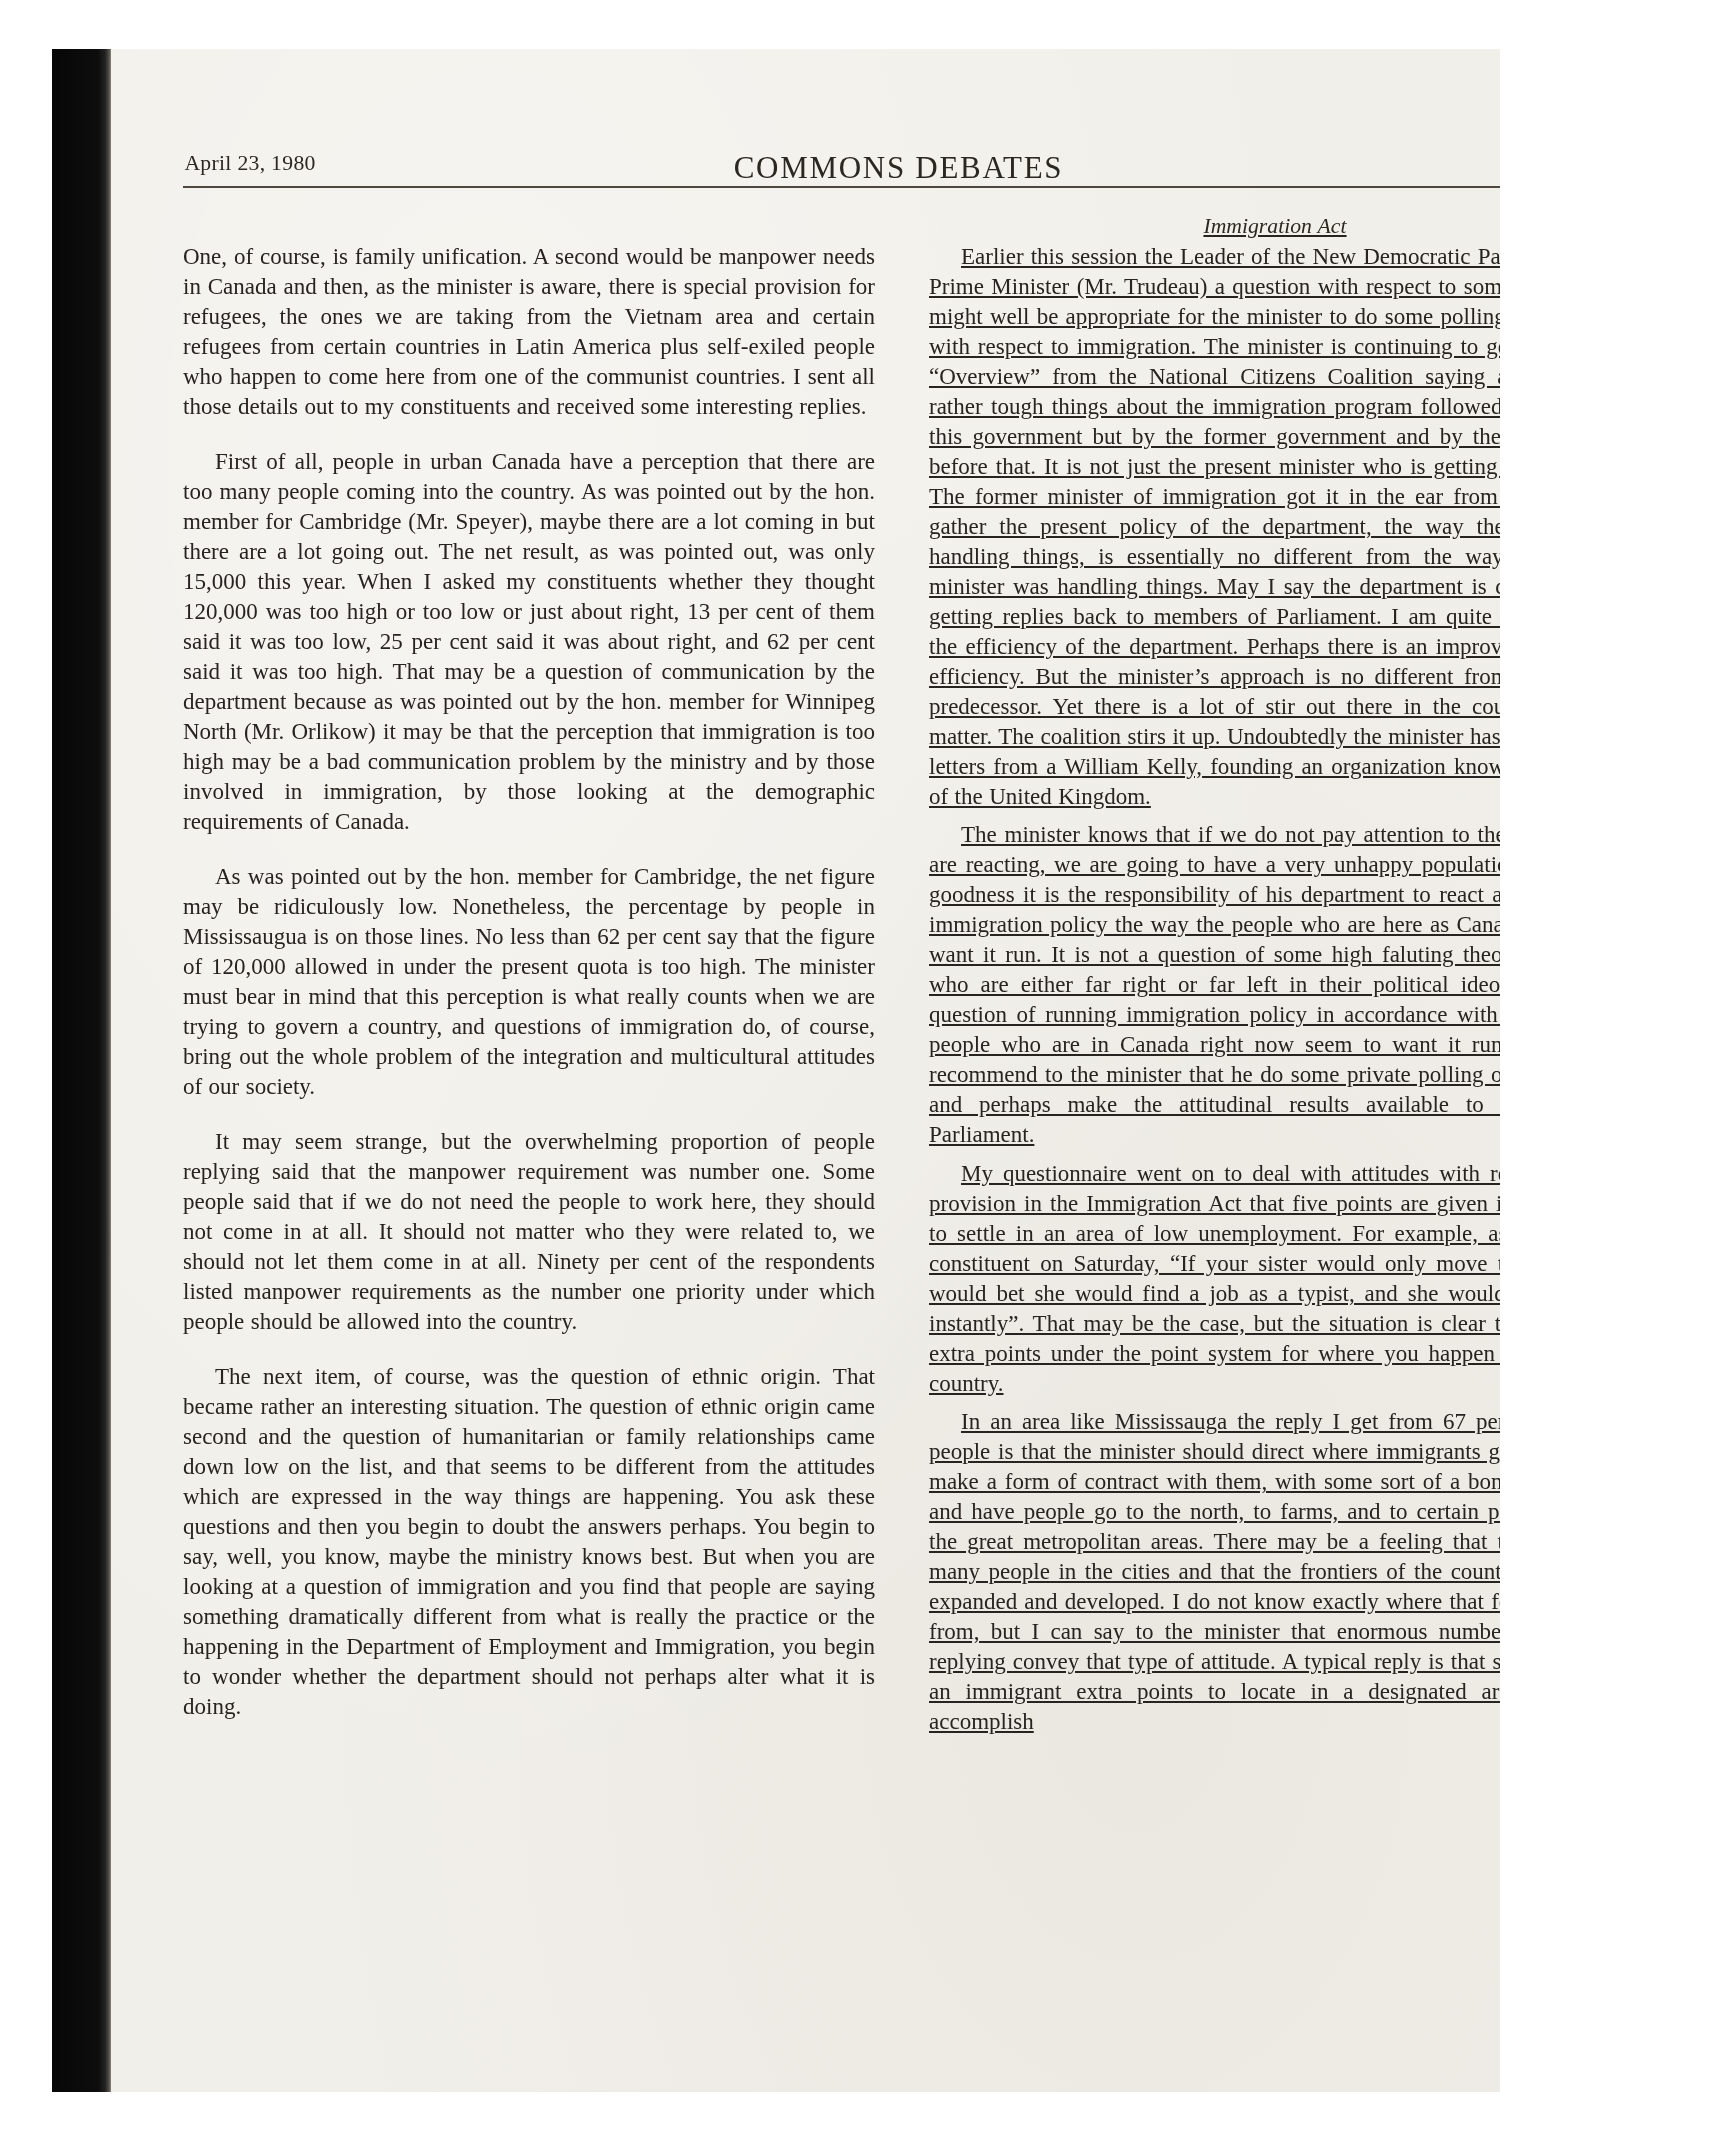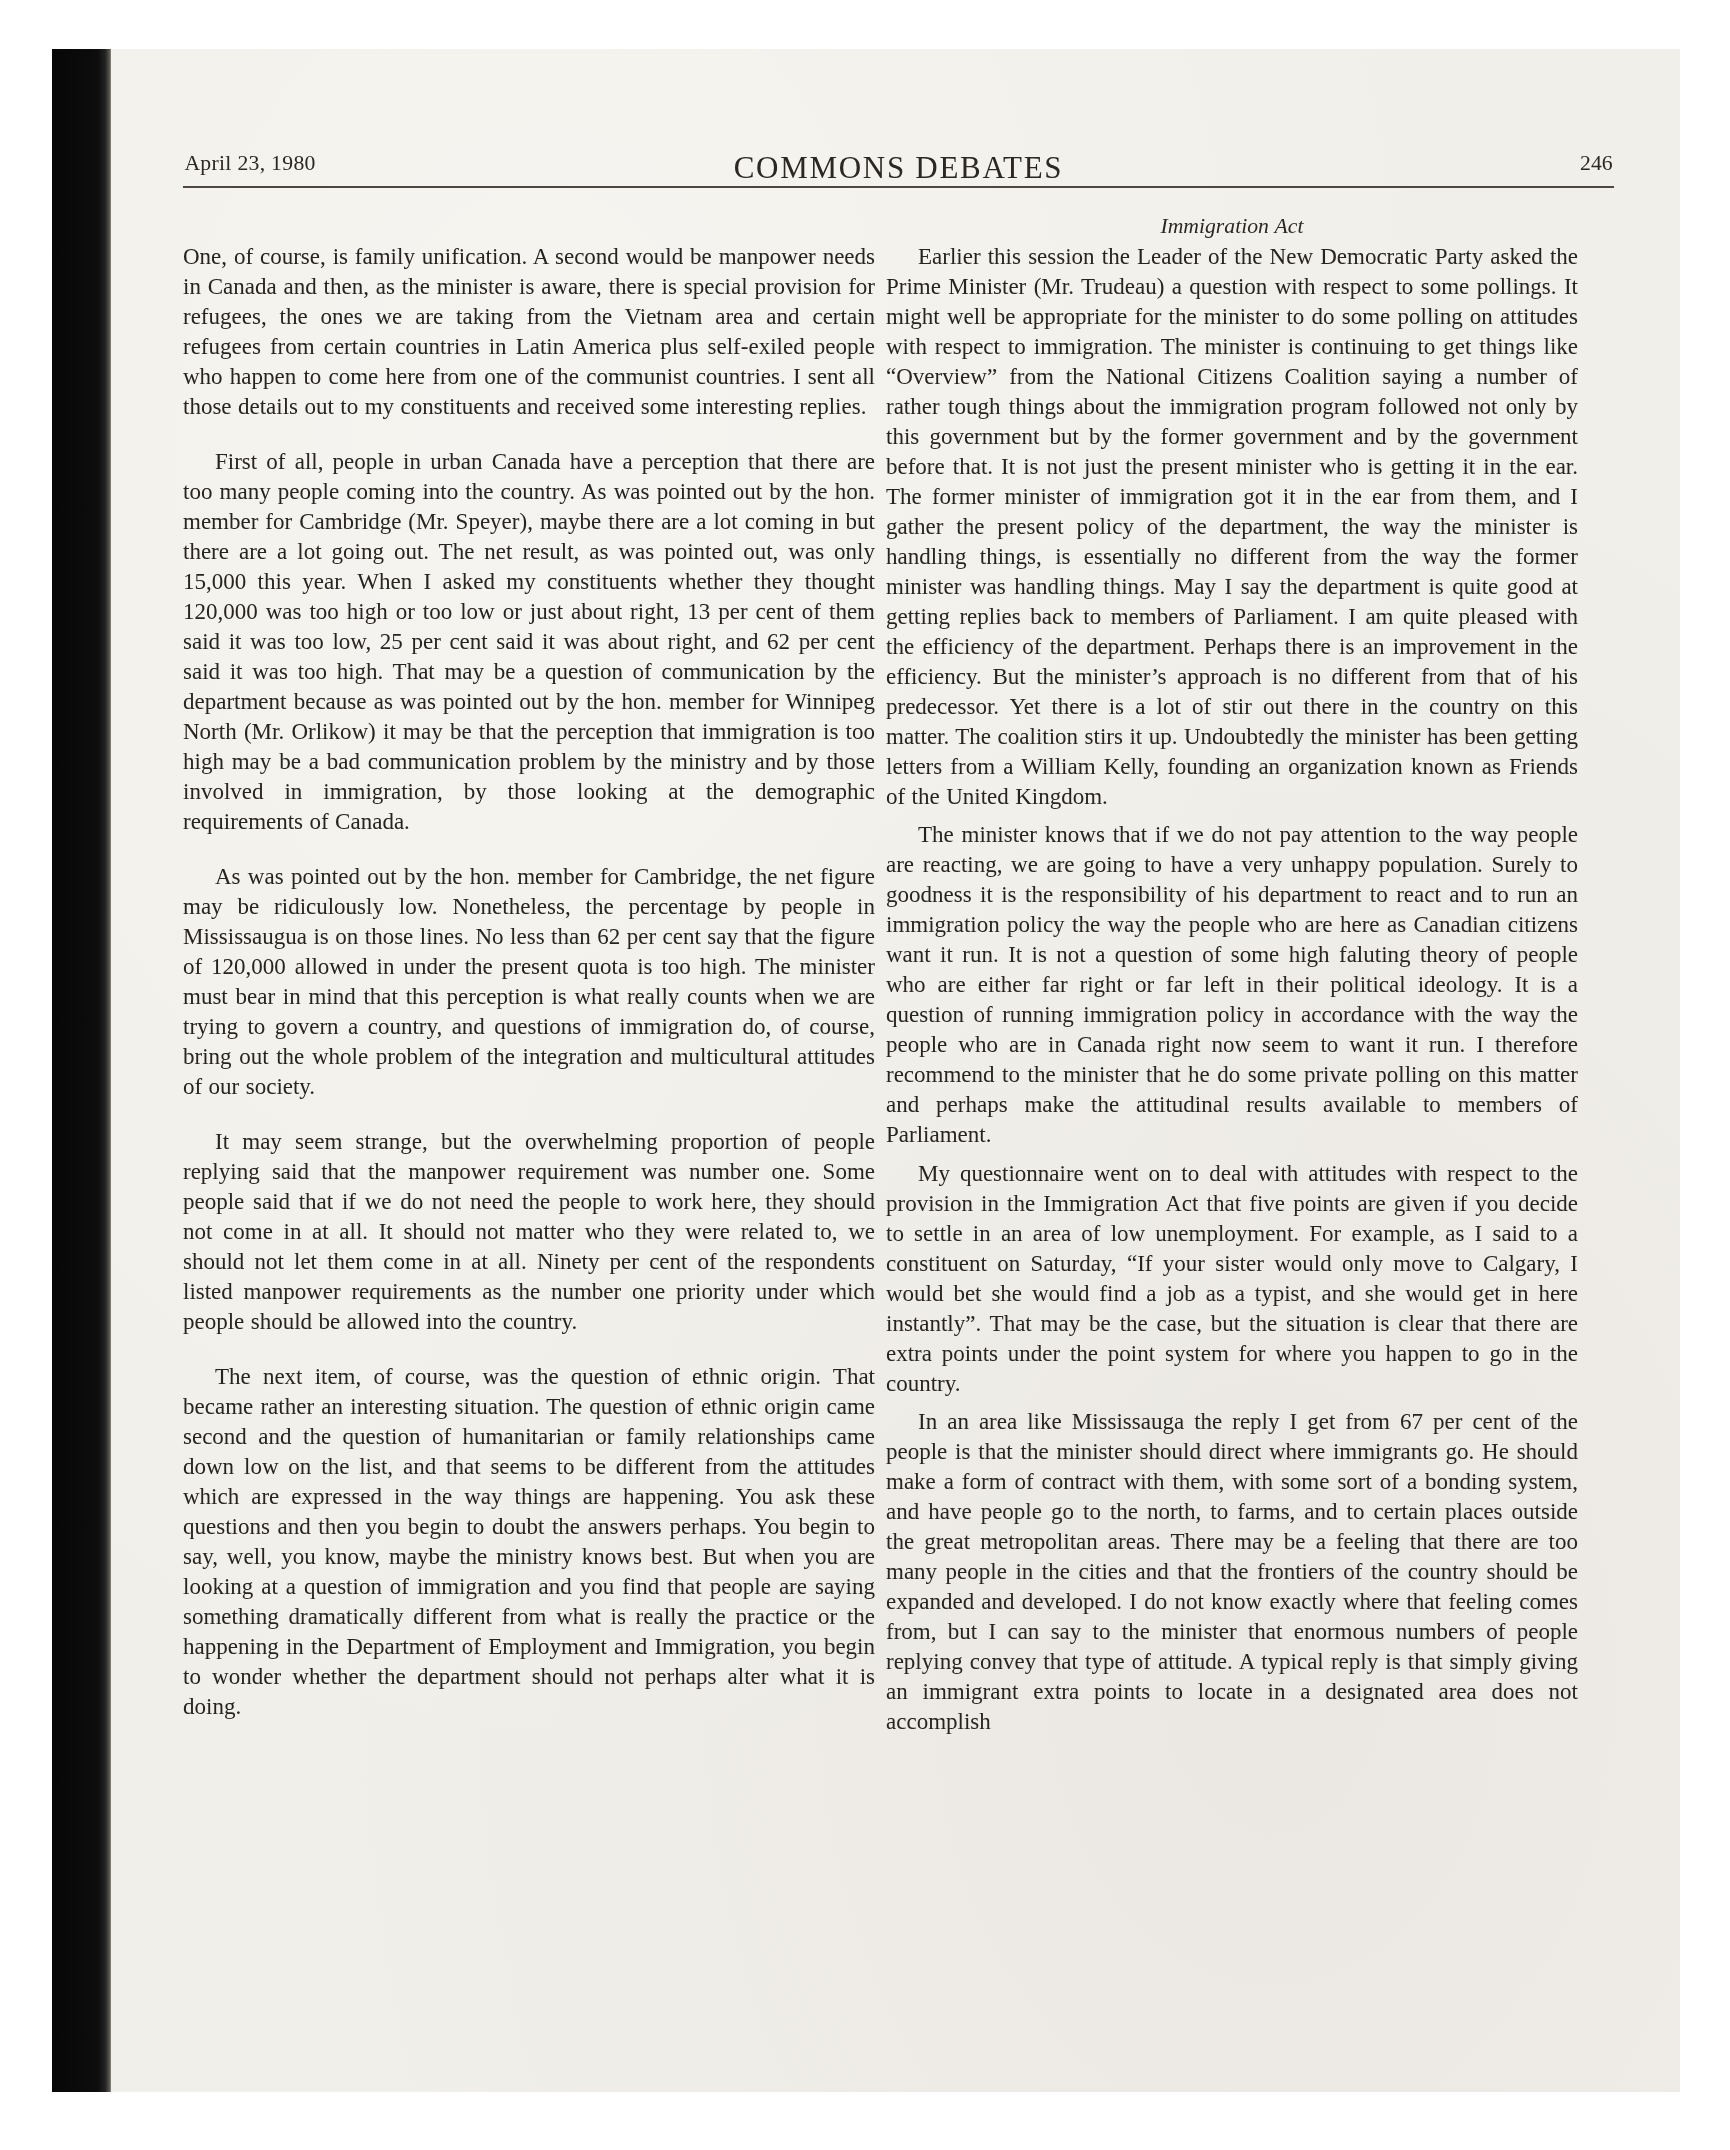--- a/index.html
+++ b/index.html
@@ -10,21 +10,21 @@
   body {
     position: relative;
     width: 1730px;
     height: 2151px;
     font-family: "Liberation Serif", "DejaVu Serif", serif;
   }
   .paper {
     position: absolute;
     left: 52px;
     top: 49px;
-    width: 1628px;
+    width: 1448px;
     height: 2043px;
     background:
       radial-gradient(ellipse at 30% 20%, rgba(255,255,255,0.35), rgba(255,255,255,0) 60%),
       radial-gradient(ellipse at 75% 80%, rgba(120,115,100,0.06), rgba(0,0,0,0) 55%),
       #f1efe9;
     overflow: hidden;
   }
   .binding {
     position: absolute;
     left: 0;
@@ -56,21 +56,21 @@
   .col {
     position: absolute;
     width: 692px;
     font-size: 23px;
     line-height: 30px;
     text-align: justify;
     color: #272320;
     word-spacing: 0.7px;
   }
   .col-left  { left: 131px;  top: 193px; }
-  .col-right { left: 834px; top: 162px; }
+  .col-right { left: 877px; top: 162px; text-decoration: underline; }
   .col p {
     margin: 0 0 25px 0;
     text-indent: 32px;
   }
   .col p.noindent { text-indent: 0; }
   .col-right p { margin-bottom: 8.4px; }
   .col-right p.last { margin-bottom: 0; }
   .running-head {
     height: 31px;
     text-align: center;

